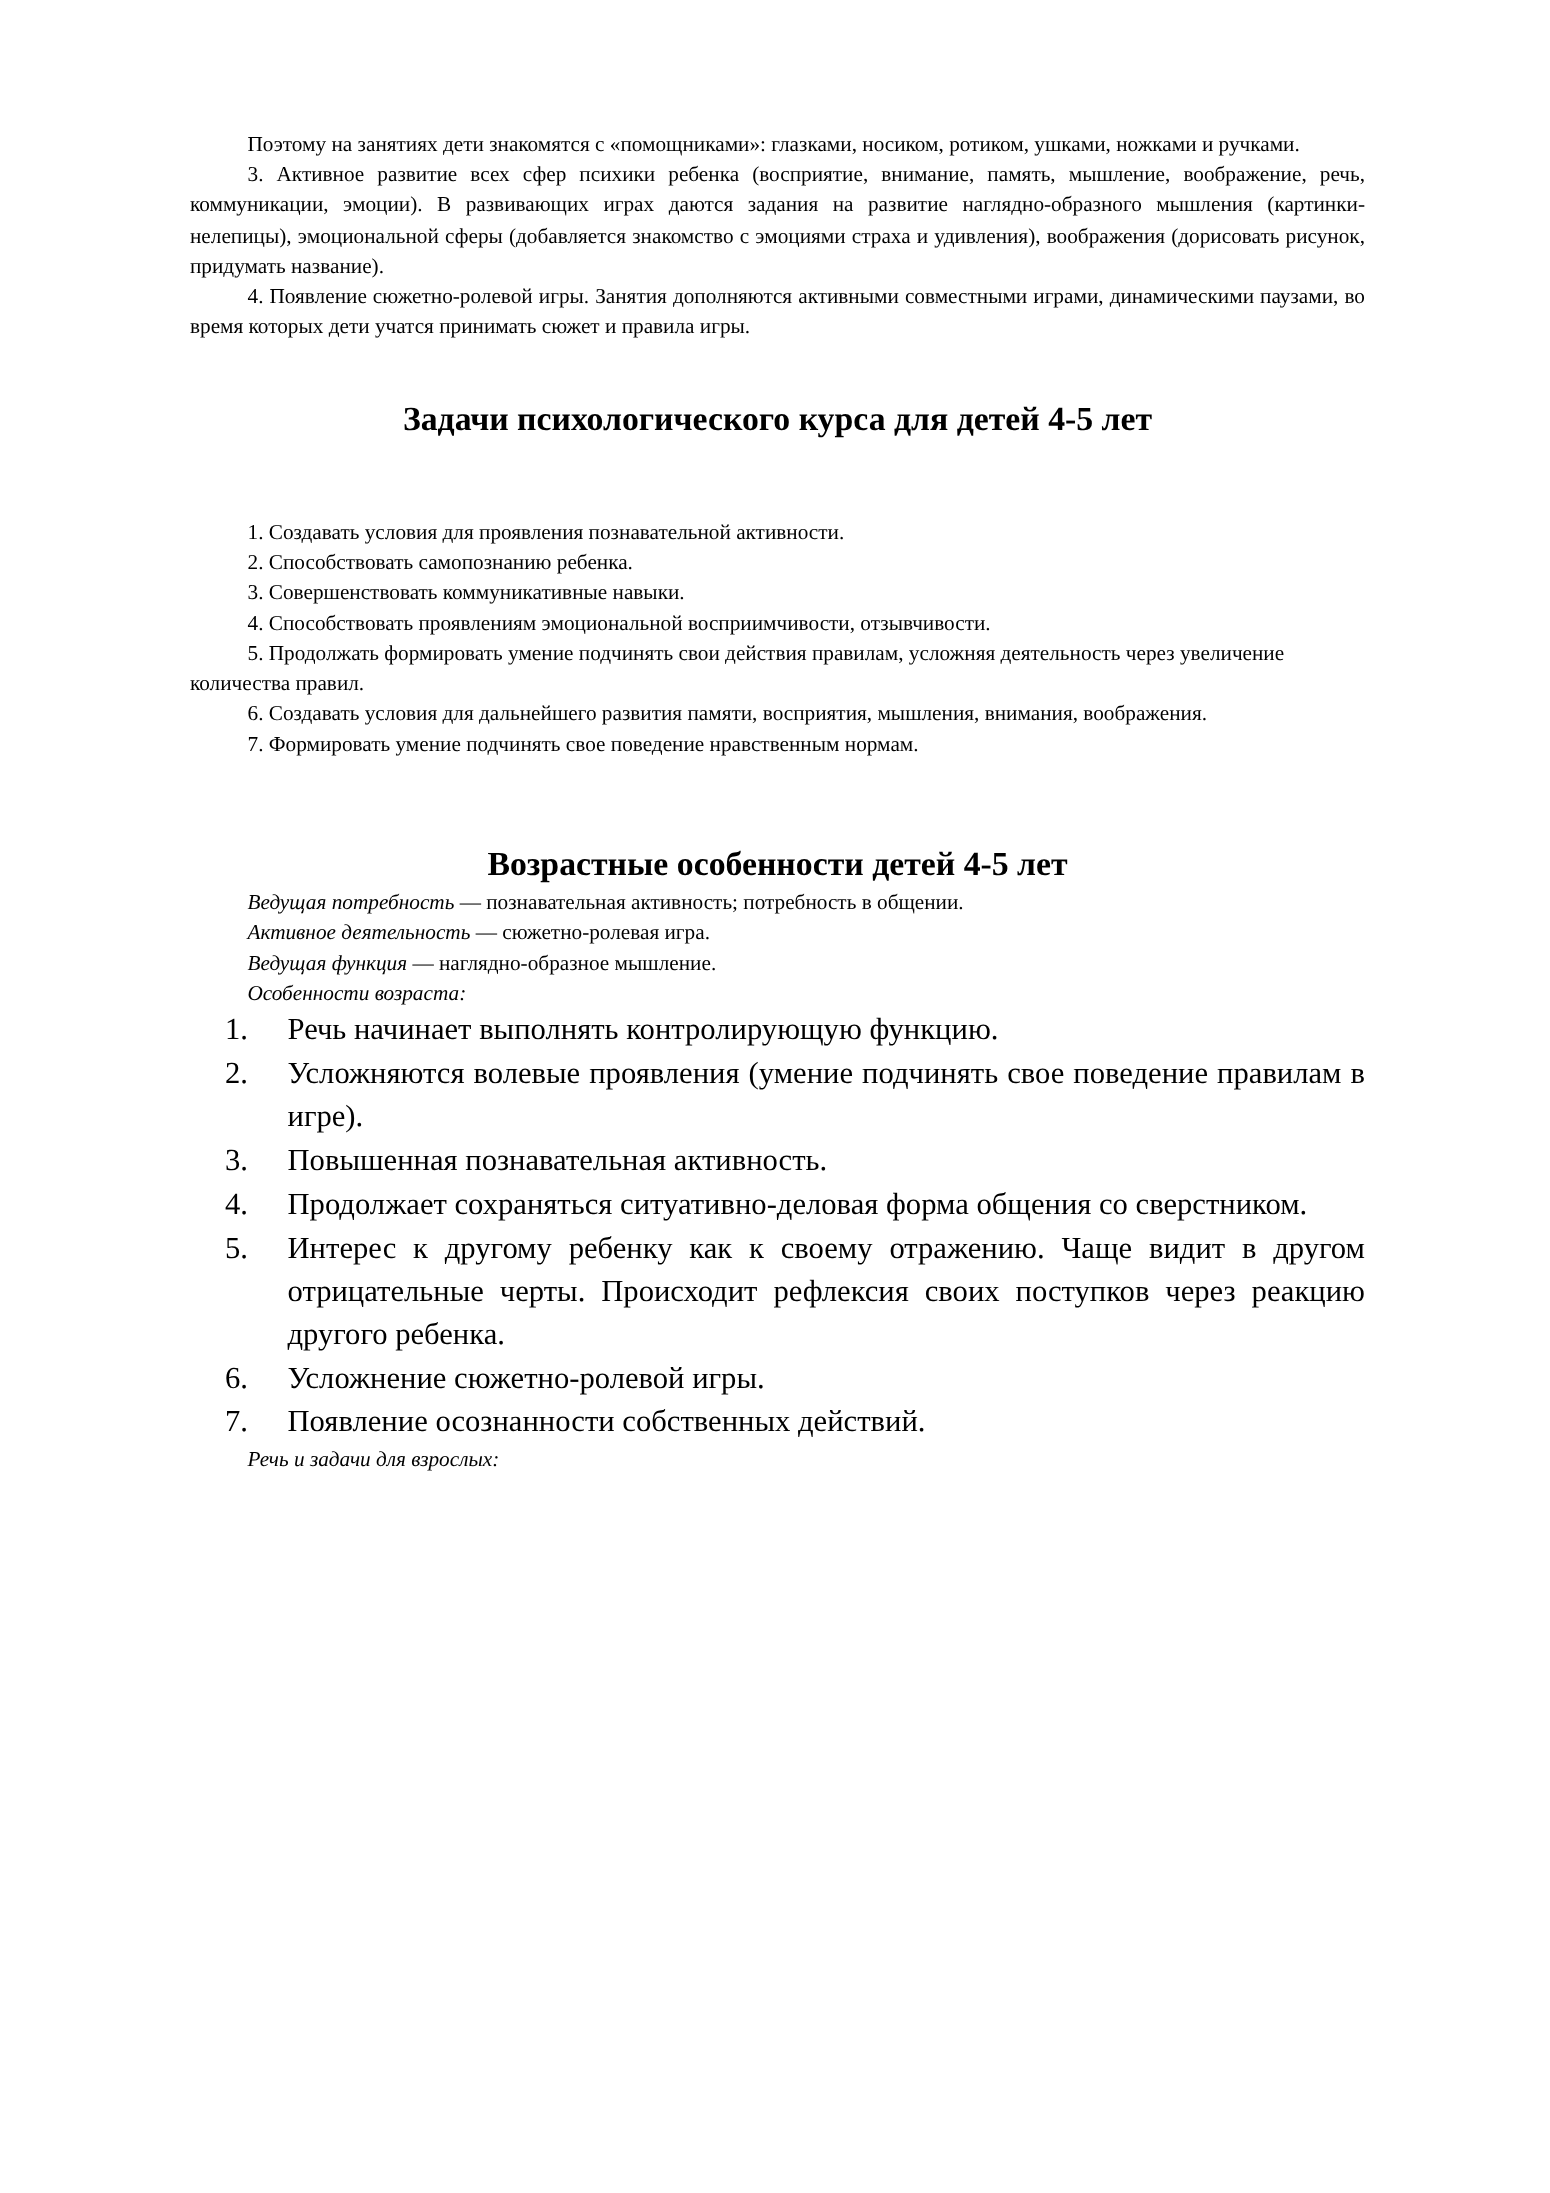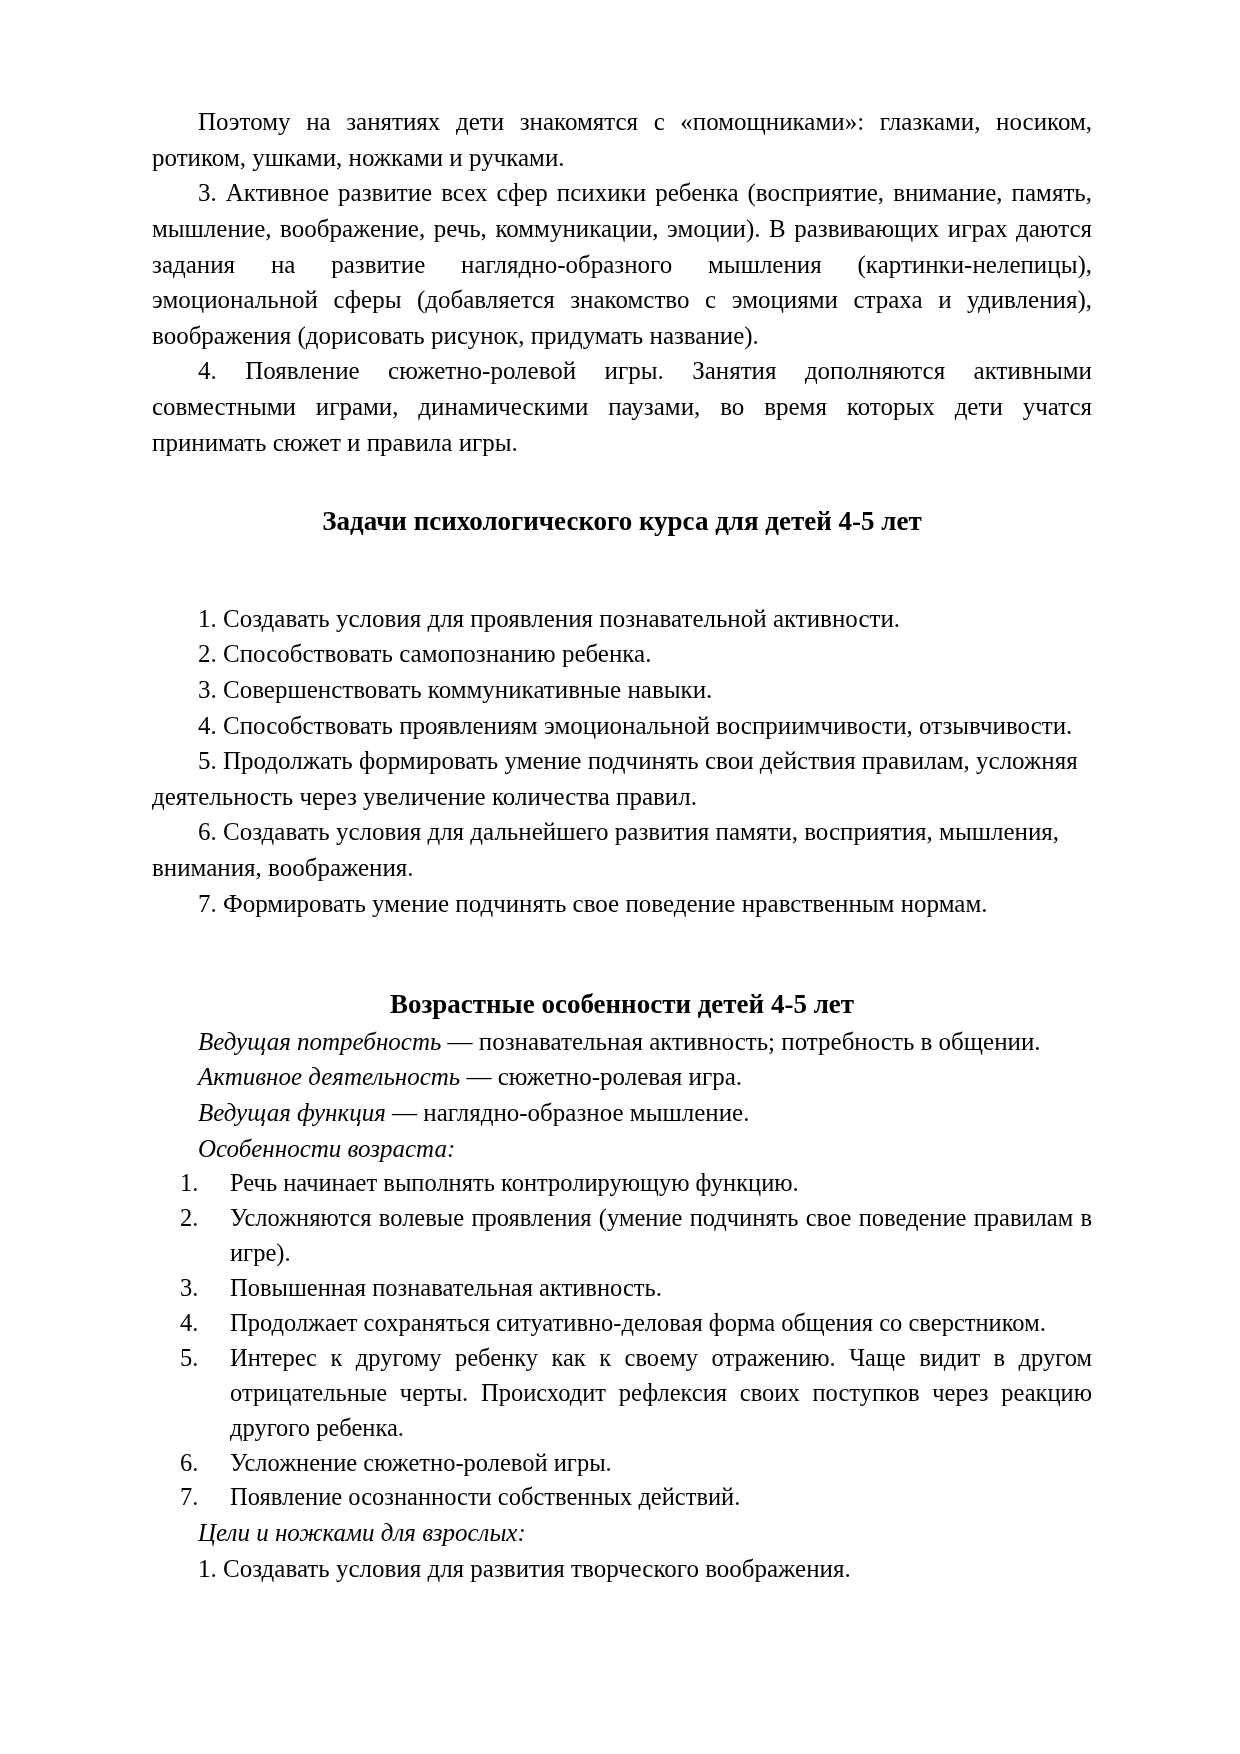--- a/index.html
+++ b/index.html
@@ -17,21 +17,21 @@
   }
   .page {
     position: relative;
     width: 1240px;
     height: 1754px;
     box-sizing: border-box;
     padding: 104px 148px 0 152px;
     background: #ffffff;
   }
   .body-text {
-    font-size: 25px;
+    font-size: 17px;
     line-height: 1.425;
     text-align: justify;
     text-justify: inter-word;
     margin: 0;
     hyphens: none;
   }
   .indent {
     text-indent: 46px;
   }
   .bold {
@@ -142,16 +142,15 @@
       <span class="num">5.</span><span>Интерес к другому ребенку как к своему отражению. Чаще видит в другом отрицательные черты. Происходит рефлексия своих поступков через реакцию другого ребенка.</span>
     </li>
     <li>
       <span class="num">6.</span><span>Усложнение сюжетно-ролевой игры.</span>
     </li>
     <li>
       <span class="num">7.</span><span>Появление осознанности собственных действий.</span>
     </li>
   </ol>
 
-  <p class="body-text lead-line italic">Цели и ножками для взрослых:</p>
-  <p class="body-text flat-item">1. Создавать условия для развития творческого воображения.</p>
+  <p class="body-text lead-line italic">Речь и задачи для взрослых:</p>
 
 </div>
 
 </body></html>

